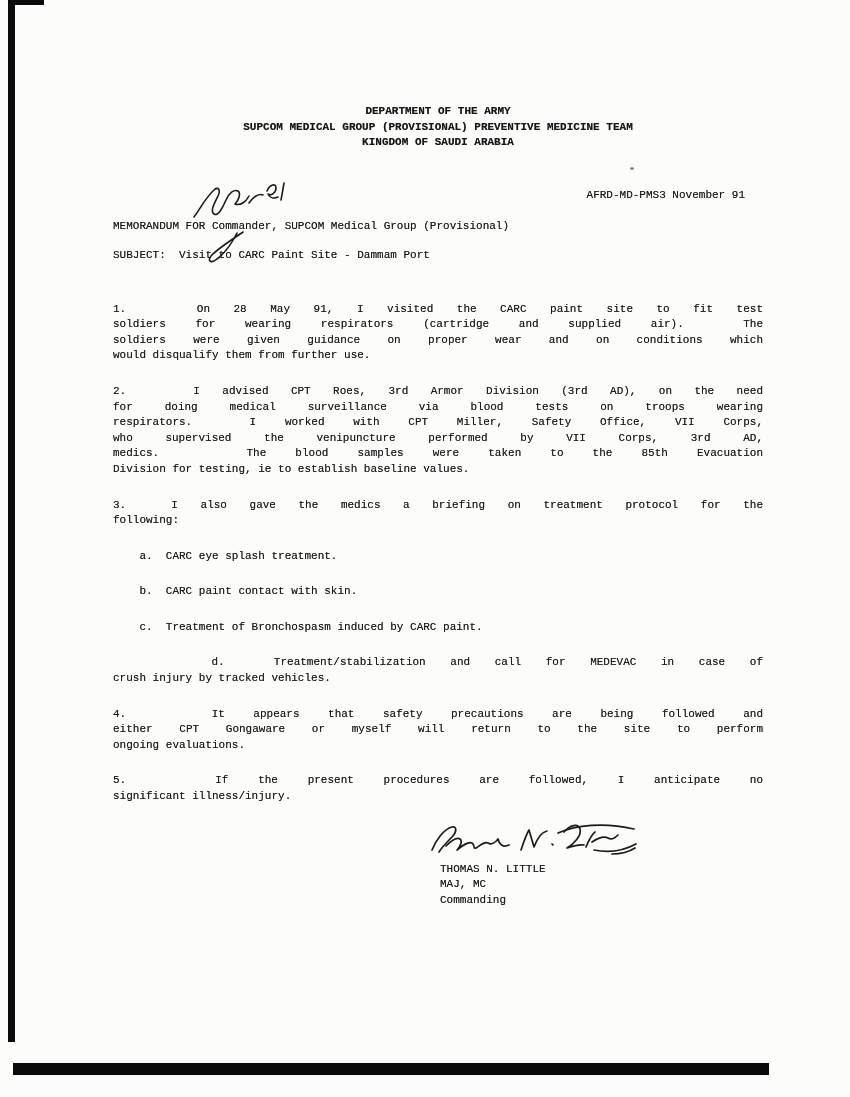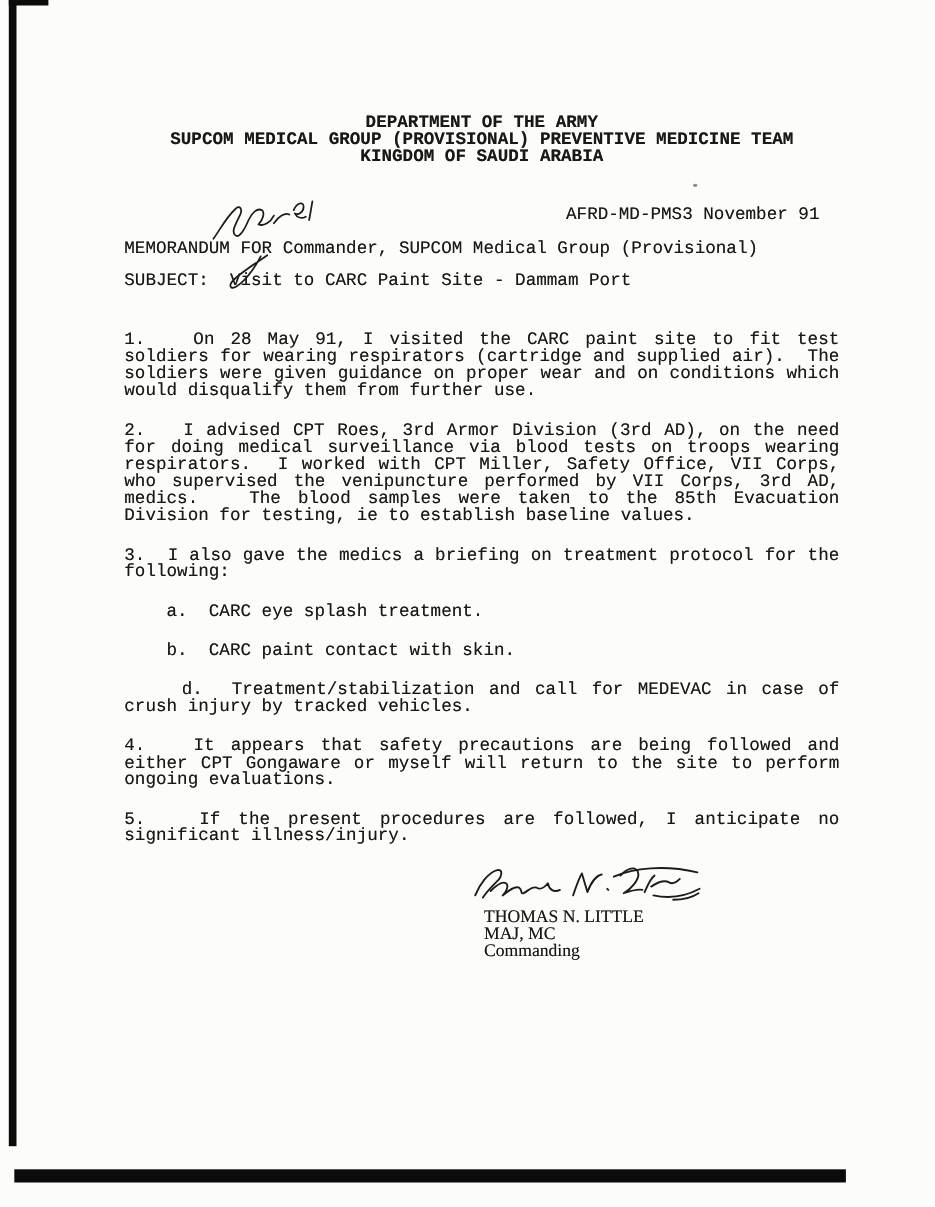--- a/index.html
+++ b/index.html
@@ -3,21 +3,21 @@
 <meta charset="utf-8">
 <style>
   html, body { margin: 0; padding: 0; background: #ffffff; }
   .page {
     position: relative;
     width: 850px;
     height: 1097px;
     background: #fcfcfa;
     overflow: hidden;
     font-family: "Liberation Mono", "DejaVu Sans Mono", monospace;
-    font-size: 16px;
+    font-size: 11px;
     color: #181818;
     text-shadow: 0 0 0.5px rgba(10,10,10,0.55);
   }
 
   
   .scan-bar-left   { position: absolute; left: 8px;  top: 0;      width: 7px;   height: 1042px; background: #0b0b0b; }
   .scan-bar-top    { position: absolute; left: 8px;  top: 0;      width: 36px;  height: 5px;    background: #0b0b0b; }
   .scan-bar-bottom { position: absolute; left: 13px; top: 1063px; width: 756px; height: 12px;   background: #0b0b0b; }
   .scan-speck      { position: absolute; left: 630px; top: 167px; width: 4px; height: 3px; background: #8a8a85; border-radius: 50%; }
 
@@ -30,21 +30,21 @@
   .office-row .date { margin-right: 18px; }
 
   .memo-for { margin-top: 16px; line-height: 15.6px; }
   .subject  { margin-top: 13px; line-height: 15.6px; }
 
   .para { margin-top: 20px; }
   .para:first-child { margin-top: 38px; }
   .tline { line-height: 15.6px; text-align: justify; text-align-last: justify; }
   .tline.last { text-align-last: left; }
 
-  .sig-block { position: relative; margin-top: 57px; margin-left: 327px; font-family: Liberation Serif, serif; }
+  .sig-block { position: relative; margin-top: 57px; margin-left: 327px; }
   .sig-line { line-height: 15.6px; }
   .sig-script { position: absolute; left: -14px; top: -42px; }
 
   .date-scribble { position: absolute; left: 191px; top: 179px; }
   .memo-loop { position: absolute; left: 203px; top: 229px; }
 
   svg.ink { pointer-events: none; }
 </style>
 </head>
 <body>
@@ -92,20 +92,23 @@
           <div class="tline">3.&nbsp; I also gave the medics a briefing on treatment protocol for the</div>
           <div class="tline last">following:</div>
         </div>
         <div class="para">
           <div class="tline last">&nbsp;&nbsp;&nbsp;&nbsp;a.&nbsp; CARC eye splash treatment.</div>
         </div>
         <div class="para">
           <div class="tline last">&nbsp;&nbsp;&nbsp;&nbsp;b.&nbsp; CARC paint contact with skin.</div>
         </div>
         <div class="para">
+          <div class="tline last">&nbsp;&nbsp;&nbsp;&nbsp;c.&nbsp; Treatment of Bronchospasm induced by CARC paint.</div>
+        </div>
+        <div class="para">
           <div class="tline">&nbsp;&nbsp;&nbsp;&nbsp;d.&nbsp; Treatment/stabilization and call for MEDEVAC in case of</div>
           <div class="tline last">crush injury by tracked vehicles.</div>
         </div>
         <div class="para">
           <div class="tline">4.&nbsp;&nbsp; It appears that safety precautions are being followed and</div>
           <div class="tline">either CPT Gongaware or myself will return to the site to perform</div>
           <div class="tline last">ongoing evaluations.</div>
         </div>
         <div class="para">
           <div class="tline">5.&nbsp;&nbsp; If the present procedures are followed, I anticipate no</div>

